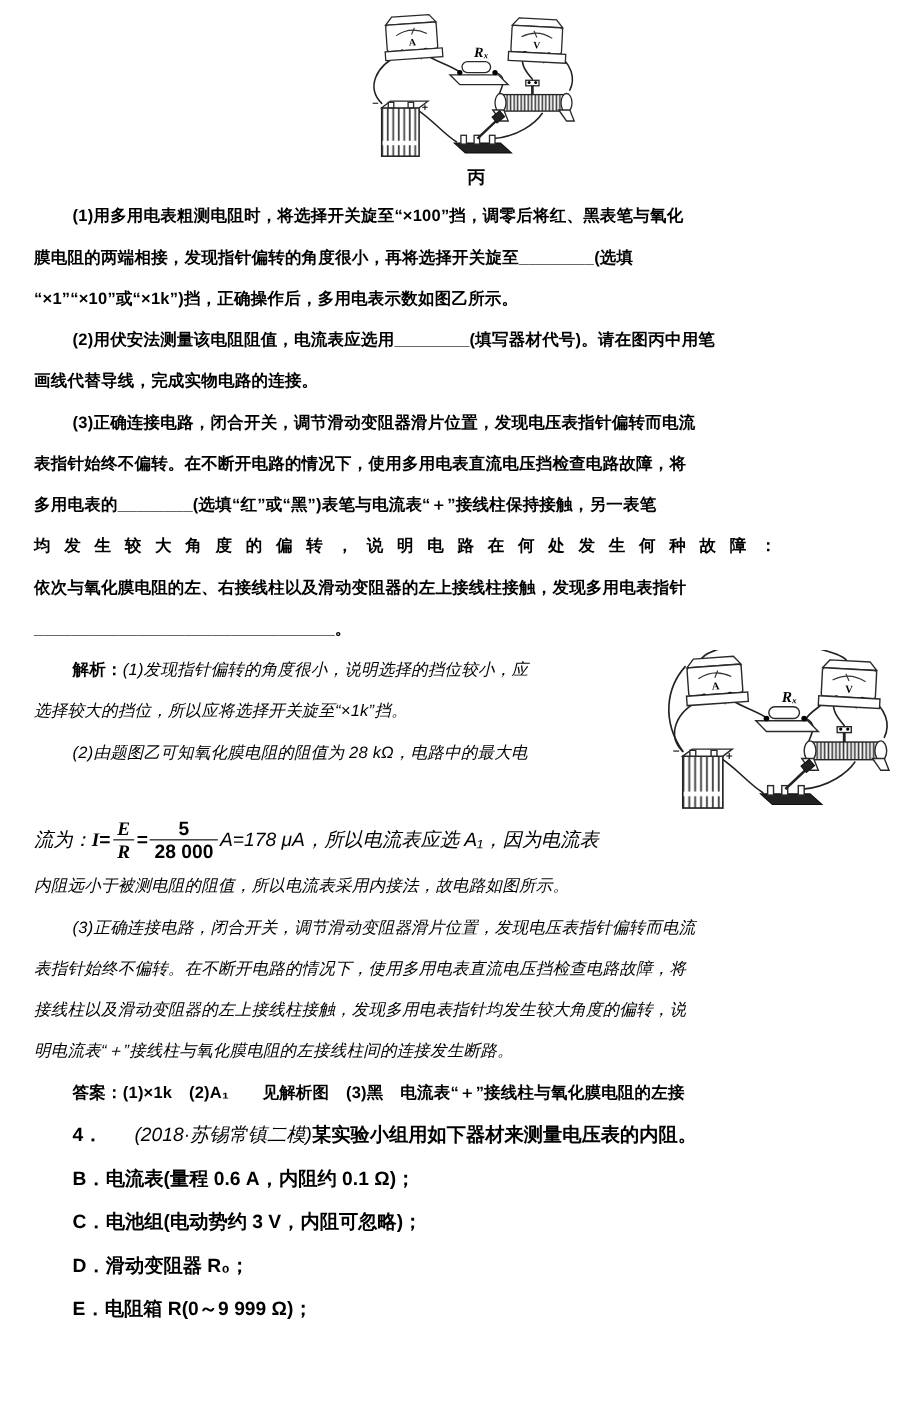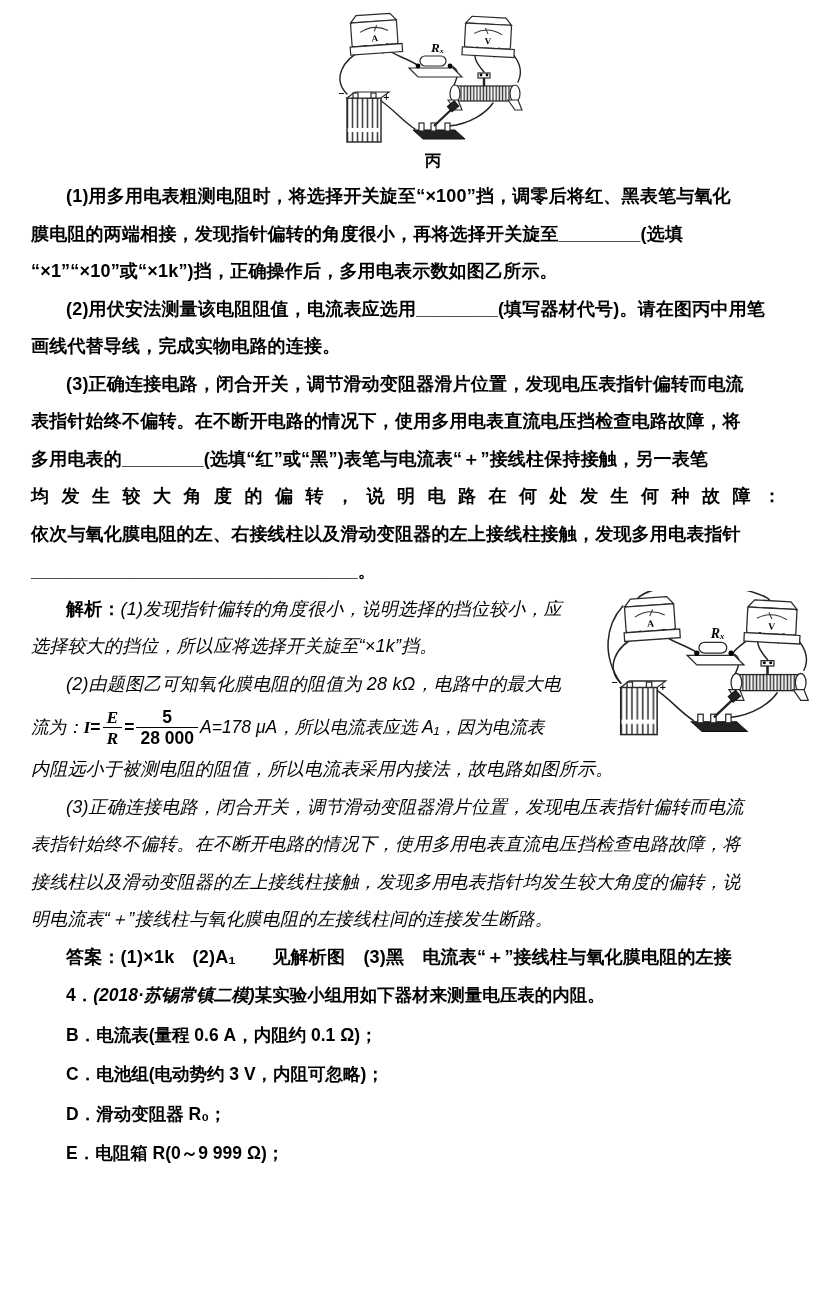--- a/index.html
+++ b/index.html
@@ -5,48 +5,48 @@
   html,body{margin:0;padding:0;background:#ffffff;}
   body{
     width:829px;height:1298px;overflow:hidden;
     font-family:"Liberation Sans","DejaVu Sans",sans-serif;
     color:#000;
   }
   .page{position:relative;width:767px;height:1298px;padding:0 31px;}
 
   
   .line{
-    height:37.5px;line-height:37.5px;font-size:18px;font-weight:700;
+    height:37.5px;line-height:37.5px;font-size:15px;font-weight:700;
     white-space:nowrap;letter-spacing:.2px;
   }
   .indent{padding-left:35px;}
   .spread{letter-spacing:12.5px;}
 
   
   .kai .t{font-style:italic;font-weight:500;}
   .blabel{font-style:normal;font-weight:800;}
 
   
   .fig-bing{position:relative;height:178px;}
   .fig-bing svg{position:absolute;left:304px;top:8px;}
 
   
   .analysis{position:relative;}
   .analysis-fig{position:absolute;top:0;right:-26px;width:218px;height:150px;}
 
   
-  .formula-line{height:48px;display:flex;align-items:center;font-size:17.5px;font-weight:700;white-space:nowrap;}
+  .formula-line{height:48px;display:flex;align-items:center;font-size:17.5px;font-weight:700;white-space:nowrap;margin-top:36px;}
   .frac{display:inline-flex;flex-direction:column;align-items:stretch;text-align:center;margin:0 2px;vertical-align:middle;}
   .frac .num{display:block;border-bottom:1.6px solid #000;padding:0 4px;line-height:20px;height:20px;}
   .frac .den{display:block;padding:0 4px;line-height:20px;height:20px;}
   .servar{font-family:"Liberation Serif","DejaVu Serif",serif;font-style:italic;font-weight:700;}
 
   
   .qline{height:39.5px;line-height:39.5px;font-size:17.5px;font-weight:700;white-space:nowrap;}
-  .qsource{font-style:italic;font-weight:700;}
+  .qsource{font-style:italic;font-weight:400;margin-left:29px;}
 
   
   .wire{fill:none;stroke:#222;stroke-width:1.4;stroke-linecap:round;}
   .comp{fill:#fff;stroke:#2a2a2a;stroke-width:1.2;}
   .compdark{fill:#222;stroke:#111;stroke-width:1;}
   .svglabel{font-family:"Liberation Serif","DejaVu Serif",serif;font-size:9px;font-weight:700;fill:#000;}
   .svgpol{font-family:"DejaVu Sans",sans-serif;font-size:8px;font-weight:700;fill:#000;}
   .svgrx{font-family:"Liberation Serif","DejaVu Serif",serif;font-size:13px;font-style:italic;font-weight:700;fill:#000;}
   .svgcap{font-family:"Liberation Sans",sans-serif;font-size:16px;font-weight:800;fill:#000;}
 </style>

